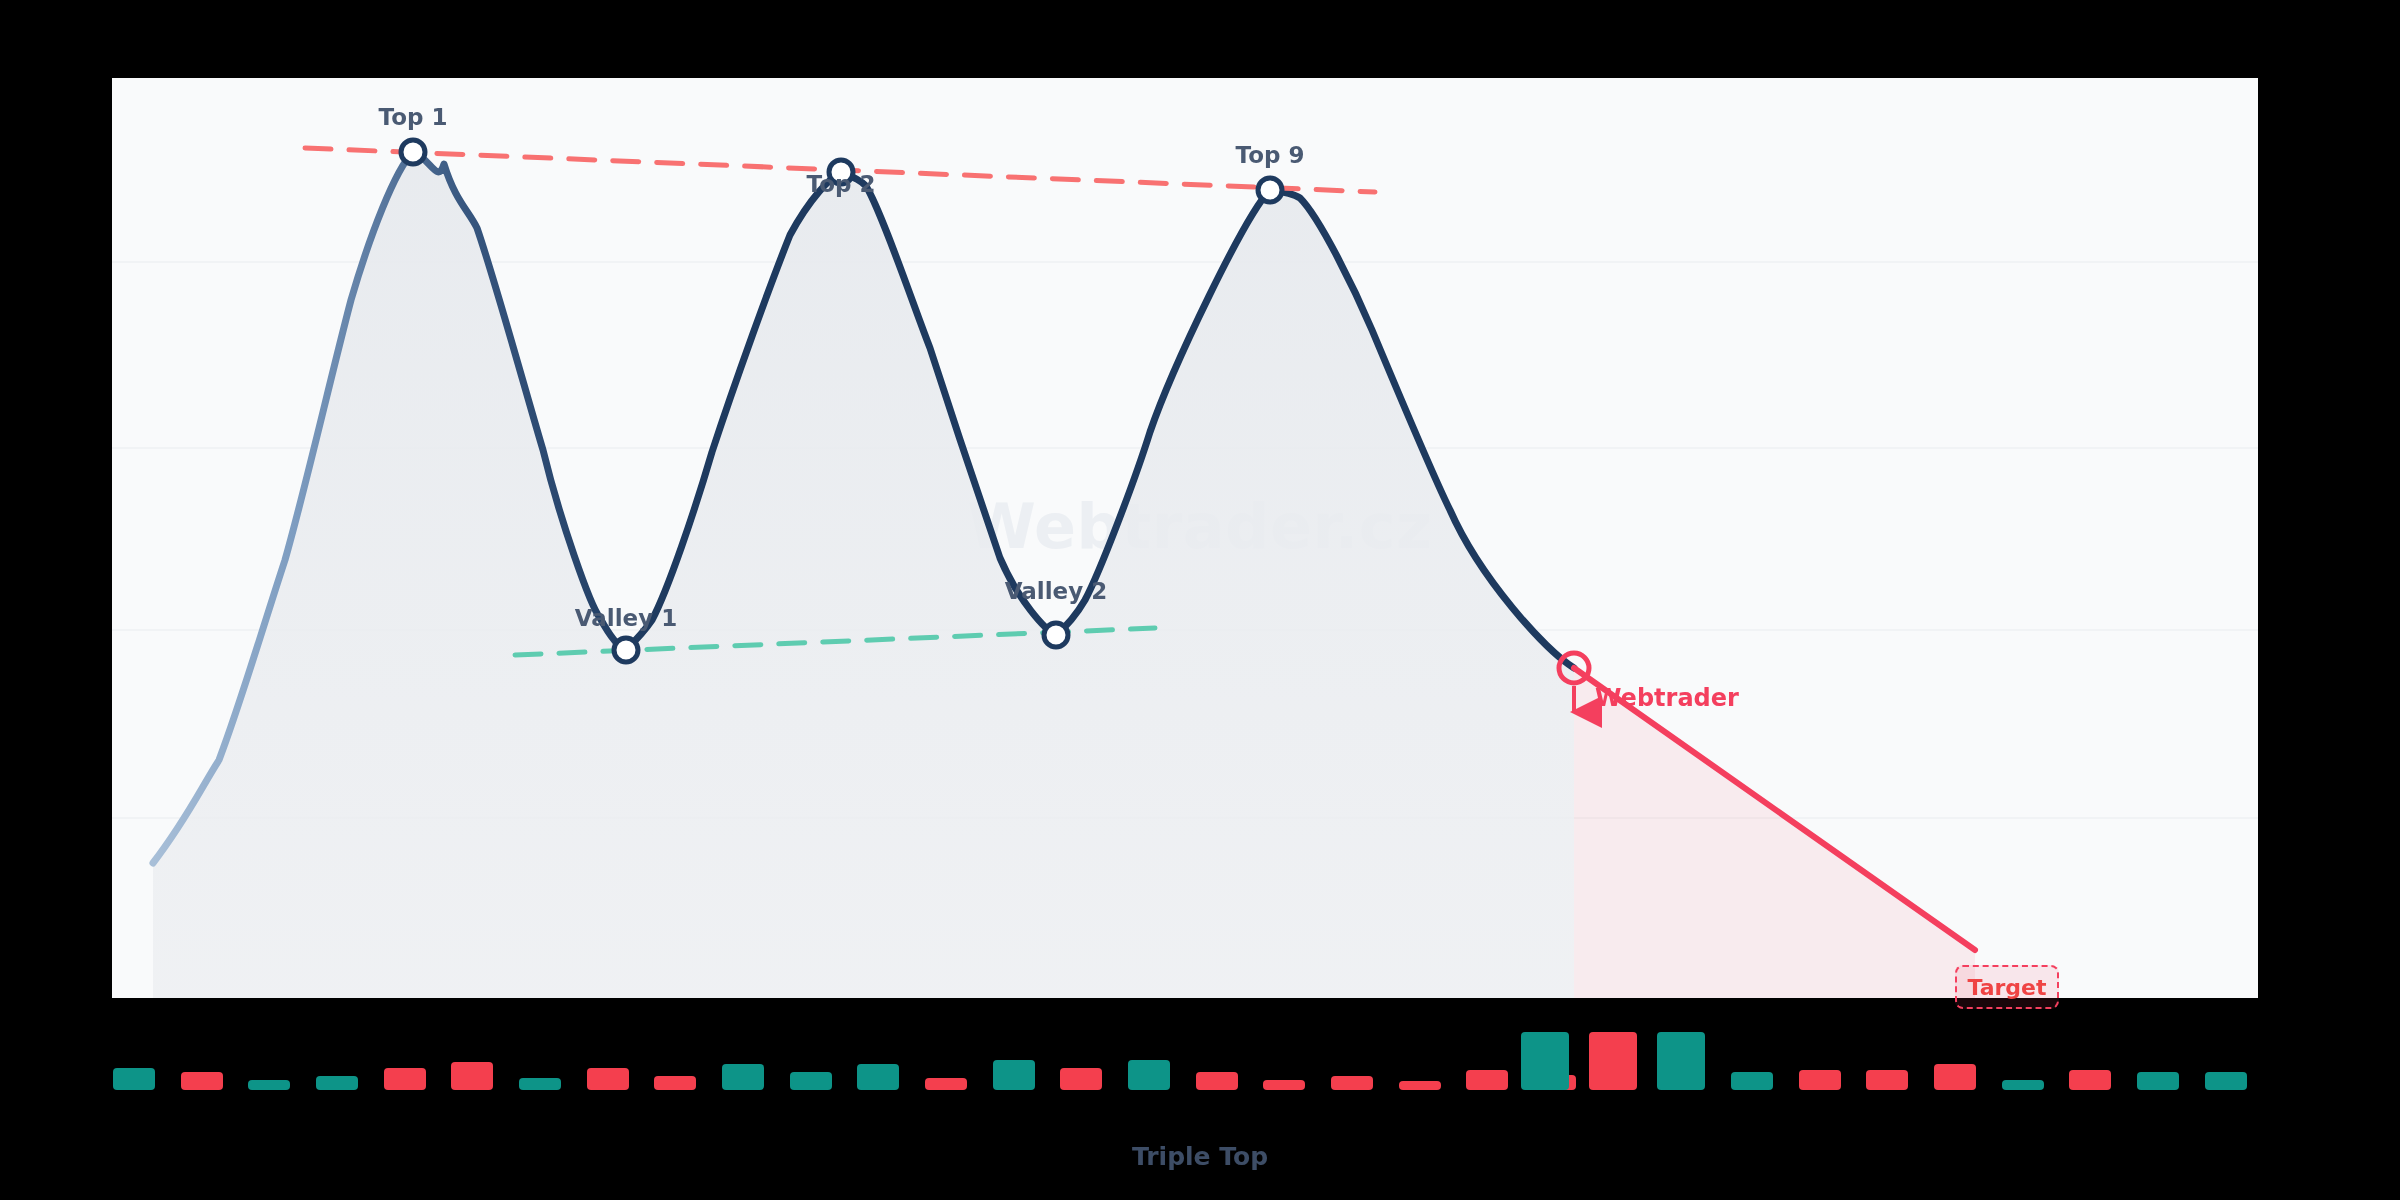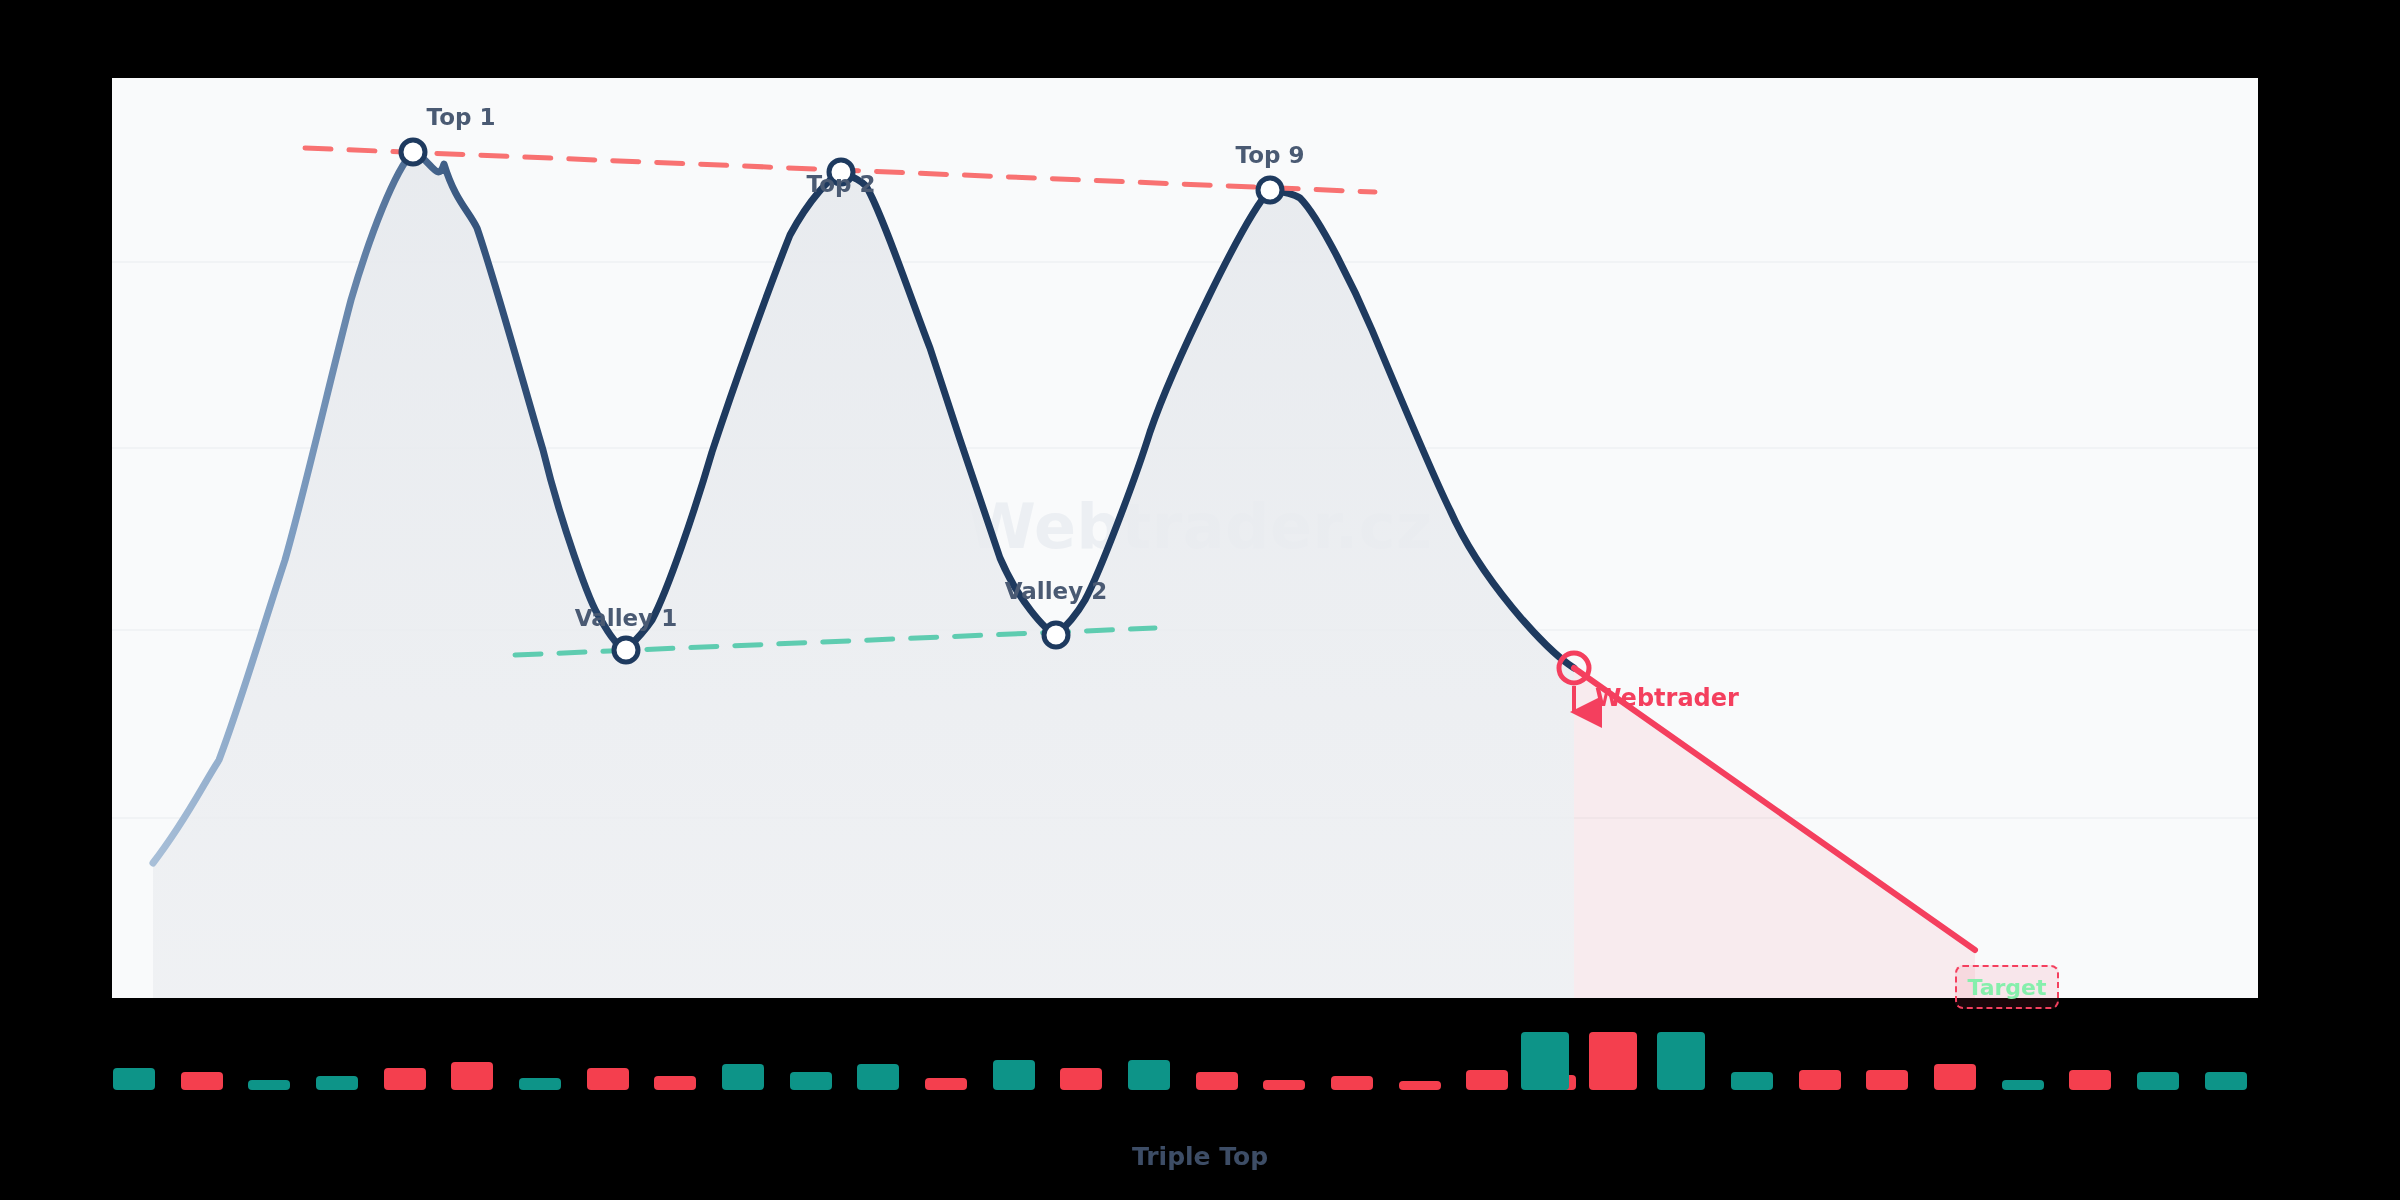--- a/index.html
+++ b/index.html
@@ -71,21 +71,21 @@
     color: #f43f5e;
     white-space: nowrap;
     font-family: "DejaVu Sans", sans-serif;
   }
 
   .target-box {
     position: absolute;
     border: 2px dashed #f43f5e;
     background: rgba(244, 63, 94, 0.10);
     border-radius: 8px;
-    color: #86efac;
+    color: #ef4444;
     font-size: 22px;
     font-weight: 700;
     display: flex;
     align-items: center;
     justify-content: center;
     font-family: "DejaVu Sans", sans-serif;
   }
 
   .chart-title {
     position: absolute;
@@ -160,21 +160,21 @@
         <circle cx="413" cy="152" r="12" fill="#ffffff" stroke="#1e3a5f" stroke-width="5"></circle>
         <circle cx="841" cy="172" r="12" fill="#ffffff" stroke="#1e3a5f" stroke-width="5"></circle>
         <circle cx="1270" cy="190" r="12" fill="#ffffff" stroke="#1e3a5f" stroke-width="5"></circle>
         <circle cx="626" cy="650" r="12" fill="#ffffff" stroke="#1e3a5f" stroke-width="5"></circle>
         <circle cx="1056" cy="635" r="12" fill="#ffffff" stroke="#1e3a5f" stroke-width="5"></circle>
         <circle cx="1574" cy="668" r="15" fill="none" stroke="#f43f5e" stroke-width="5"></circle>
       </g>
     </g>
   </svg>
 
-  <div class="pt-label" style="left:413px; top:104px;margin-left:48px;">Top 1</div>
+  <div class="pt-label" style="left:413px; top:104px;">Top 1</div>
   <div class="pt-label" style="left:841px; top:123px;margin-top:48px;">Top 2</div>
   <div class="pt-label" style="left:1270px; top:142px;">Top 9</div>
   <div class="pt-label" style="left:626px; top:605px;">Valley 1</div>
   <div class="pt-label" style="left:1056px; top:578px;">Valley 2</div>
 
   <div class="breakout-label" style="left:1595px; top:684px;">Webtrader</div>
 
   <div class="target-box" style="left:1955px; top:965px; width:100px; height:40px;">Target</div>
 
   <div id="volume-layer">

